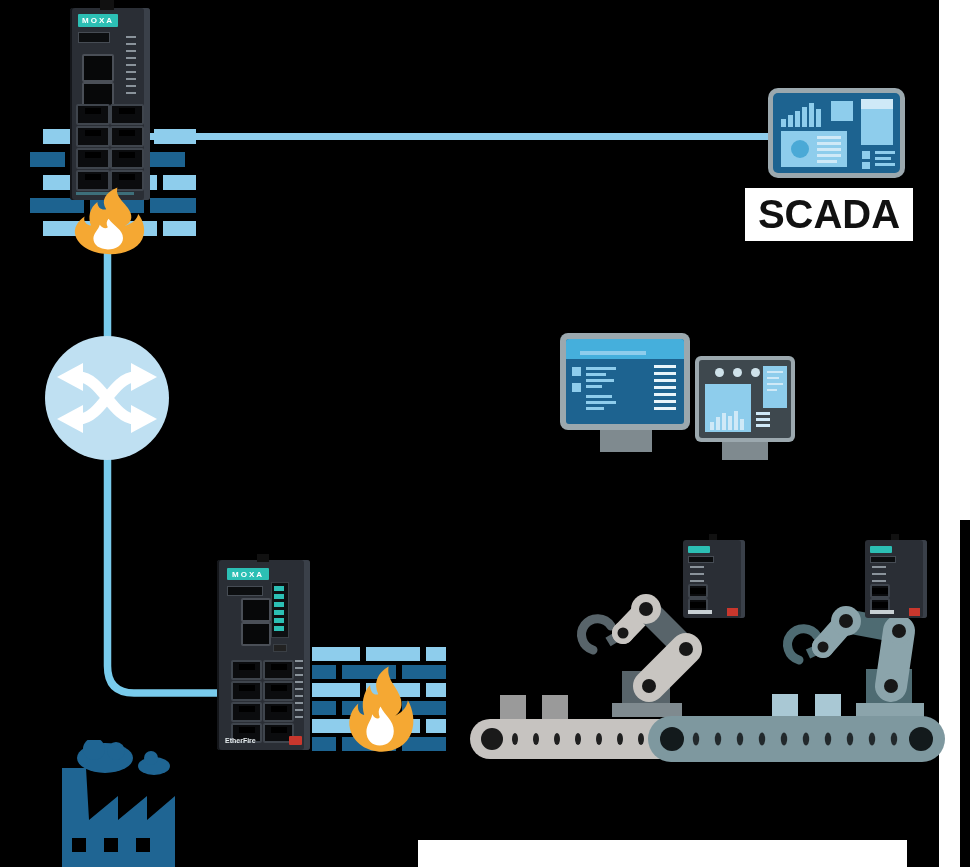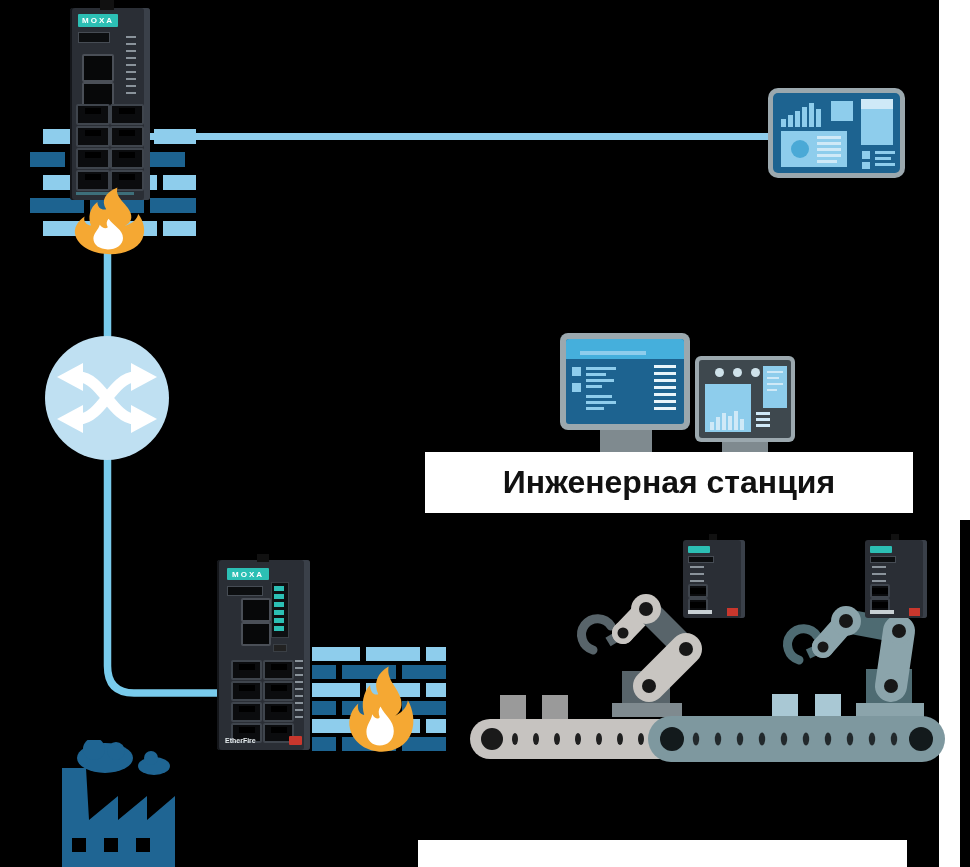--- a/index.html
+++ b/index.html
@@ -118,20 +118,23 @@
         <div class="screen-line-pale" style="left:36px;top:23px;width:24px;"></div>
         <div class="screen-line-pale" style="left:36px;top:29px;width:20px;"></div>
       </div>
       <div class="tile" style="left:89px;top:58px;width:8px;height:8px;"></div>
       <div class="tile" style="left:89px;top:69px;width:8px;height:7px;"></div>
       <div class="screen-line" style="left:102px;top:58px;width:20px;"></div>
       <div class="screen-line" style="left:102px;top:64px;width:16px;"></div>
       <div class="screen-line" style="left:102px;top:70px;width:20px;"></div>
     </div>
   </div>
+  <div class="labelbox" style="left:745px;top:188px;width:168px;height:53px;font-size:40px;font-weight:bold;">
+    <span>SCADA</span>
+  </div>
 
   <div class="abs" style="left:560px;top:333px;width:130px;height:97px;background:var(--bezel-gray);border-radius:8px;z-index:3;">
     <div class="abs" style="left:6px;top:6px;width:118px;height:85px;background:var(--screen-blue);border-radius:3px;overflow:hidden;">
       <div class="abs" style="left:0;top:0;width:118px;height:20px;background:var(--screen-mid);"></div>
       <div class="abs" style="left:14px;top:12px;width:66px;height:4px;background:var(--screen-light);"></div>
       <div class="tile" style="left:6px;top:28px;width:9px;height:9px;"></div>
       <div class="tile" style="left:6px;top:44px;width:9px;height:9px;"></div>
       <div class="screen-line" style="left:20px;top:28px;width:30px;"></div>
       <div class="screen-line" style="left:20px;top:34px;width:20px;"></div>
       <div class="screen-line" style="left:20px;top:40px;width:28px;"></div>
@@ -169,23 +172,20 @@
       <div class="abs" style="left:64px;top:6px;width:24px;height:42px;background:var(--screen-light);">
         <div class="screen-line-pale" style="left:4px;top:5px;width:16px;height:2px;"></div>
         <div class="screen-line-pale" style="left:4px;top:11px;width:12px;height:2px;"></div>
         <div class="screen-line-pale" style="left:4px;top:17px;width:16px;height:2px;"></div>
         <div class="screen-line-pale" style="left:4px;top:23px;width:10px;height:2px;"></div>
       </div>
     </div>
   </div>
   <div class="abs" style="left:722px;top:442px;width:46px;height:18px;background:var(--stand-gray);z-index:3;"></div>
 
-  <div class="labelbox" style="left:425px;top:452px;width:488px;height:61px;font-size:32px;font-weight:bold;">
-    <span>Инженерная станция</span>
-  </div>
 
   <div class="wall-b abs" style="left:312px;top:647px;width:134px;height:104px;z-index:2;">
     <div class="brick b-light" style="left:0;top:0;width:48px;"></div>
     <div class="brick b-light" style="left:54px;top:0;width:54px;"></div>
     <div class="brick b-light" style="left:114px;top:0;width:20px;"></div>
     <div class="brick b-dark" style="left:0;top:18px;width:24px;"></div>
     <div class="brick b-dark" style="left:30px;top:18px;width:54px;"></div>
     <div class="brick b-dark" style="left:90px;top:18px;width:44px;"></div>
     <div class="brick b-light" style="left:0;top:36px;width:48px;"></div>
     <div class="brick b-light" style="left:54px;top:36px;width:54px;"></div>

